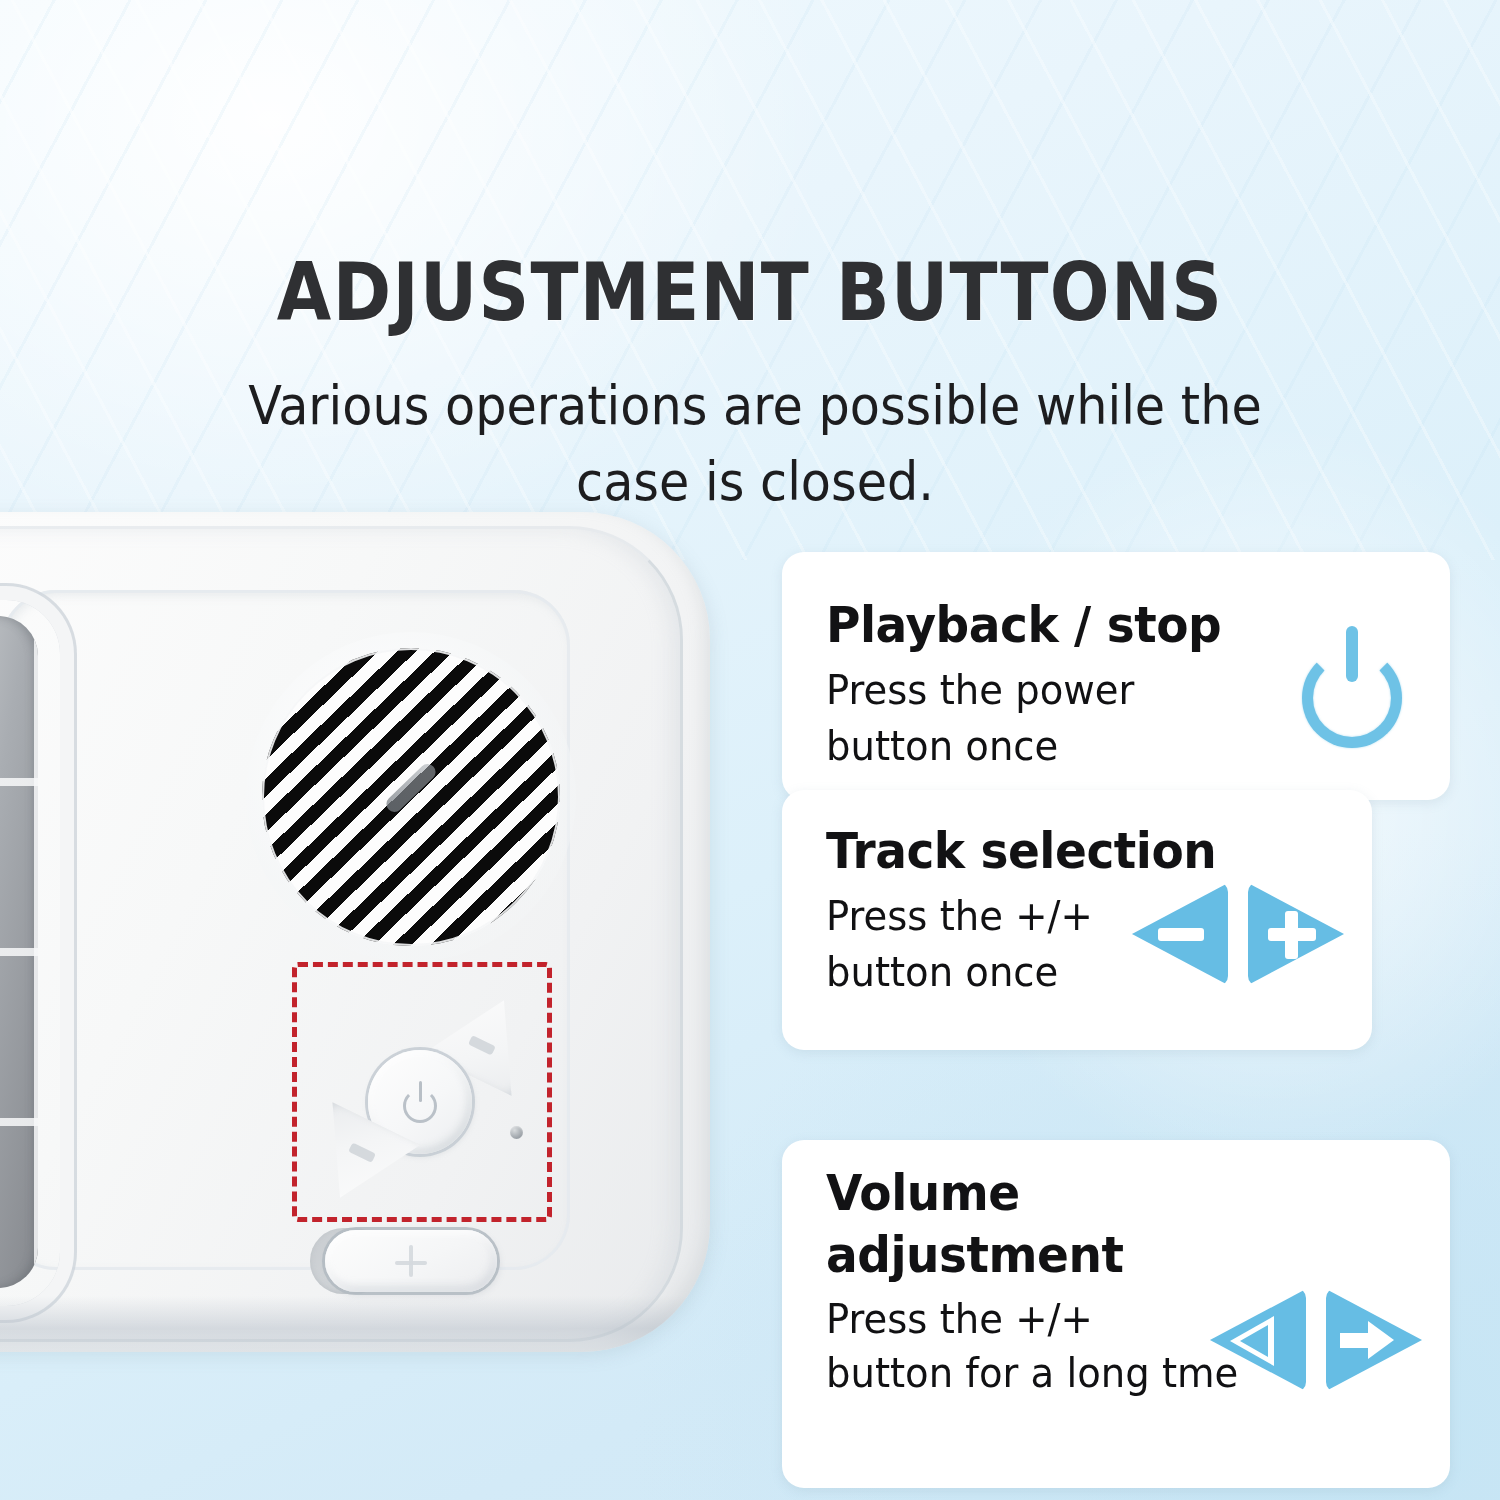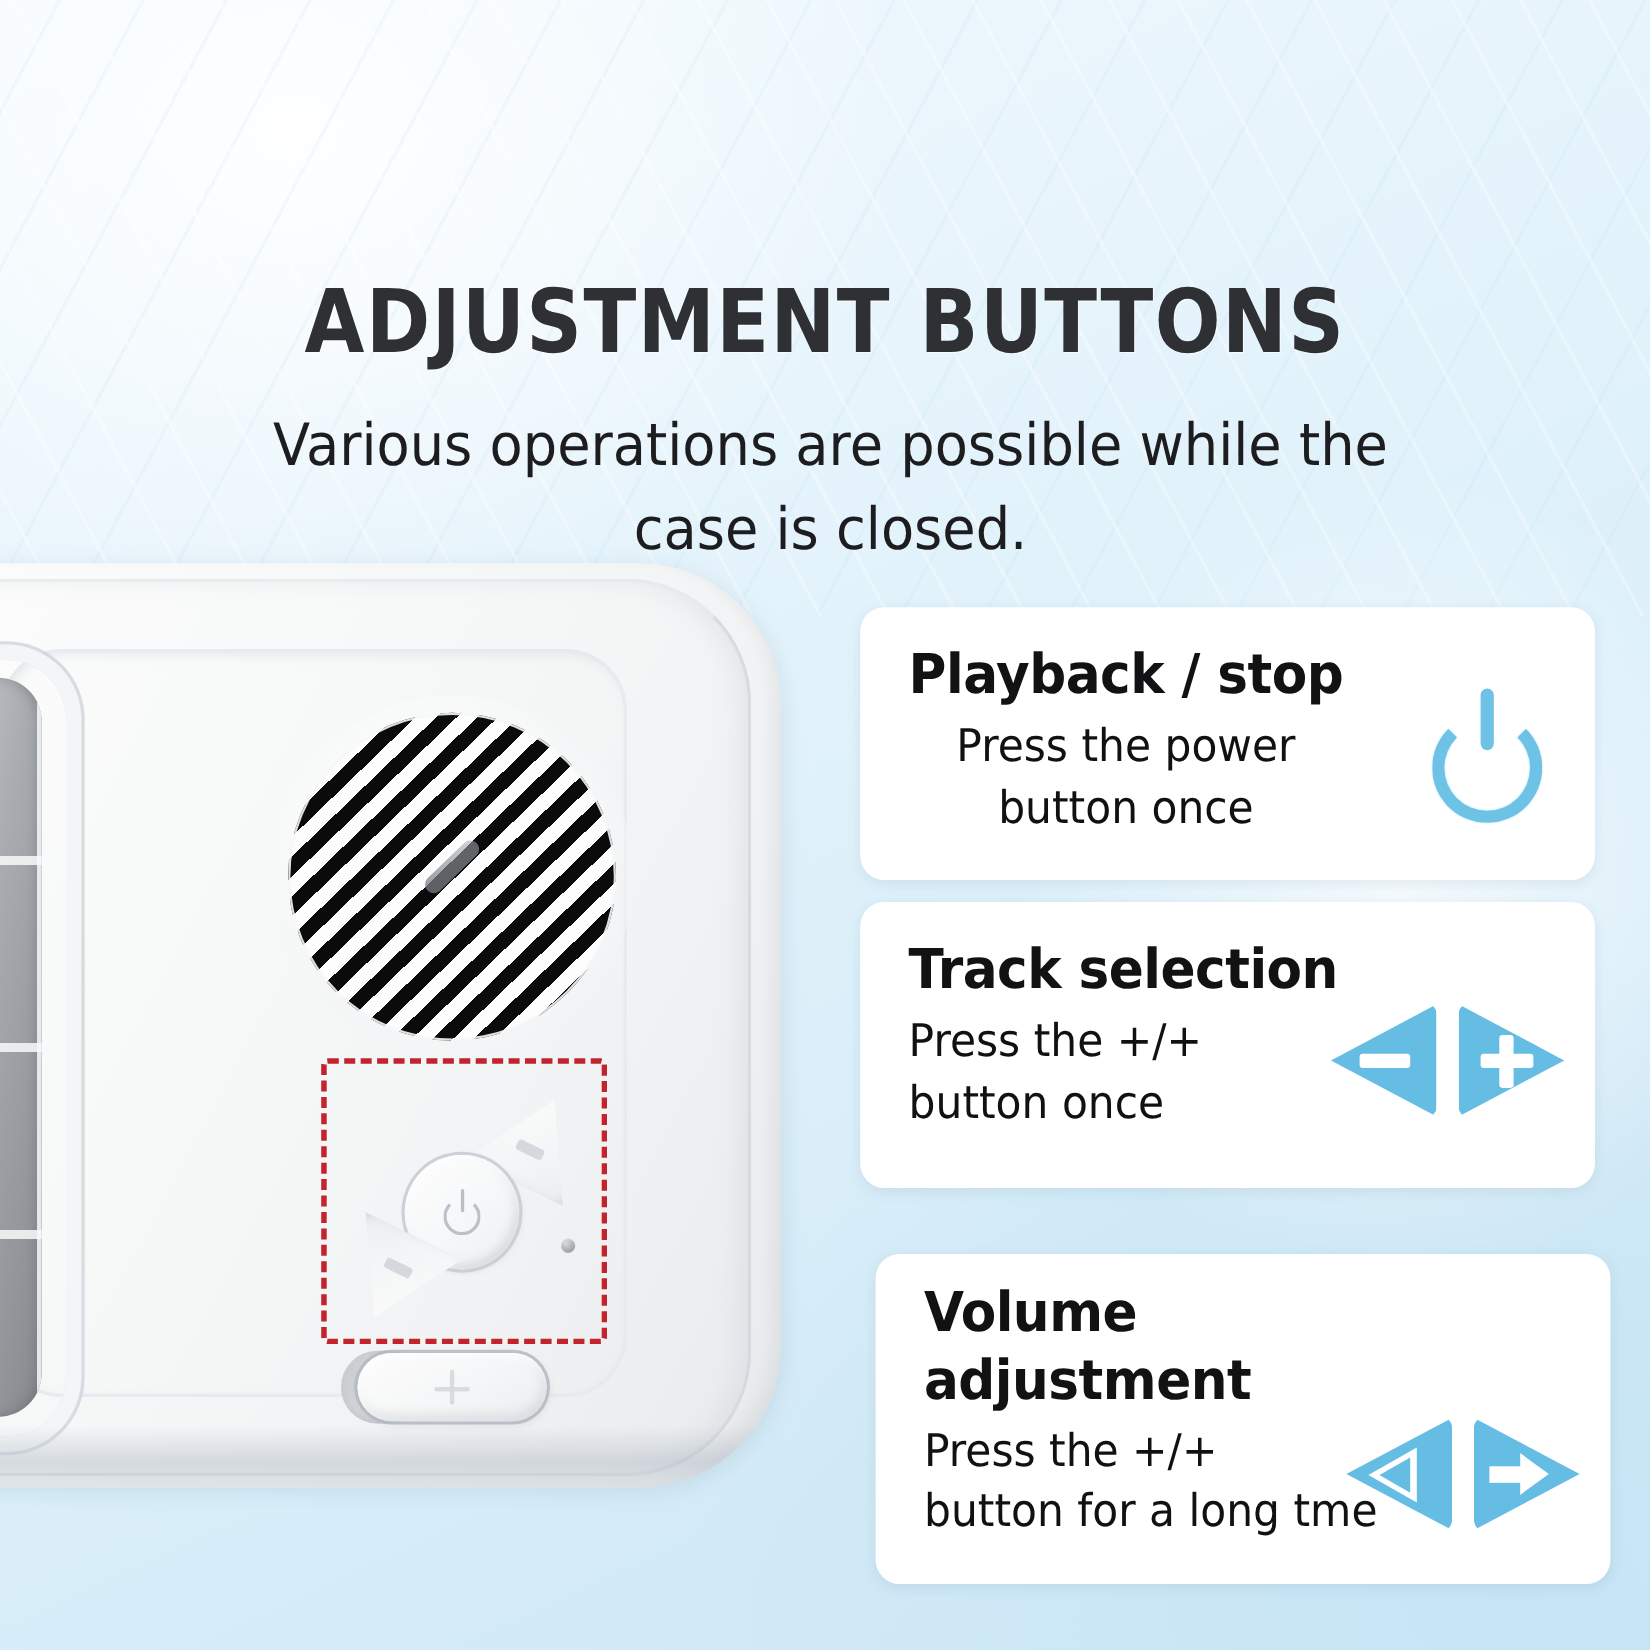--- a/index.html
+++ b/index.html
@@ -348,22 +348,22 @@
 
   
   .card {
     position: absolute;
     background: #ffffff;
     border-radius: 22px;
     box-shadow: 0 3px 12px rgba(120,150,170,0.16);
     overflow: hidden;
   }
   .card-1 { left: 782px; top: 552px; width: 668px; height: 248px; }
-  .card-2 { left: 782px; top: 820px; width: 668px; height: 260px; }
-  .card-3 { left: 782px; top: 1140px; width: 668px; height: 300px; margin-left: 14px; }
+  .card-2 { left: 782px; top: 790px; width: 590px; height: 260px; }
+  .card-3 { left: 782px; top: 1140px; width: 668px; height: 348px; }
 
   .card-text {
     position: absolute;
     left: 44px;
     top: 0;
   }
   .card-title {
     color: #121214;
     font-family: "DejaVu Sans", sans-serif;
     font-weight: bold;
@@ -374,21 +374,21 @@
   }
   .card-desc {
     color: #111113;
     font-family: "DejaVu Sans", sans-serif;
     font-weight: normal;
     transform: scaleX(0.94);
     transform-origin: left center;
     white-space: pre-line;
   }
 
-  .card-1 .card-text { top: 32px; text-align: center; }
+  .card-1 .card-text { top: 44px; }
   .card-1 .card-title { font-size: 50px; line-height: 58px; }
   .card-1 .card-desc  { font-size: 41px; line-height: 56px; margin-top: 8px; }
 
   .card-2 .card-text { top: 32px; }
   .card-2 .card-title { font-size: 50px; line-height: 58px; }
   .card-2 .card-desc  { font-size: 41px; line-height: 56px; margin-top: 8px; }
 
   .card-3 .card-text { top: 22px; }
   .card-3 .card-title { font-size: 50px; line-height: 62px; white-space: pre-line; }
   .card-3 .card-desc  { font-size: 41px; line-height: 54px; margin-top: 6px; }

